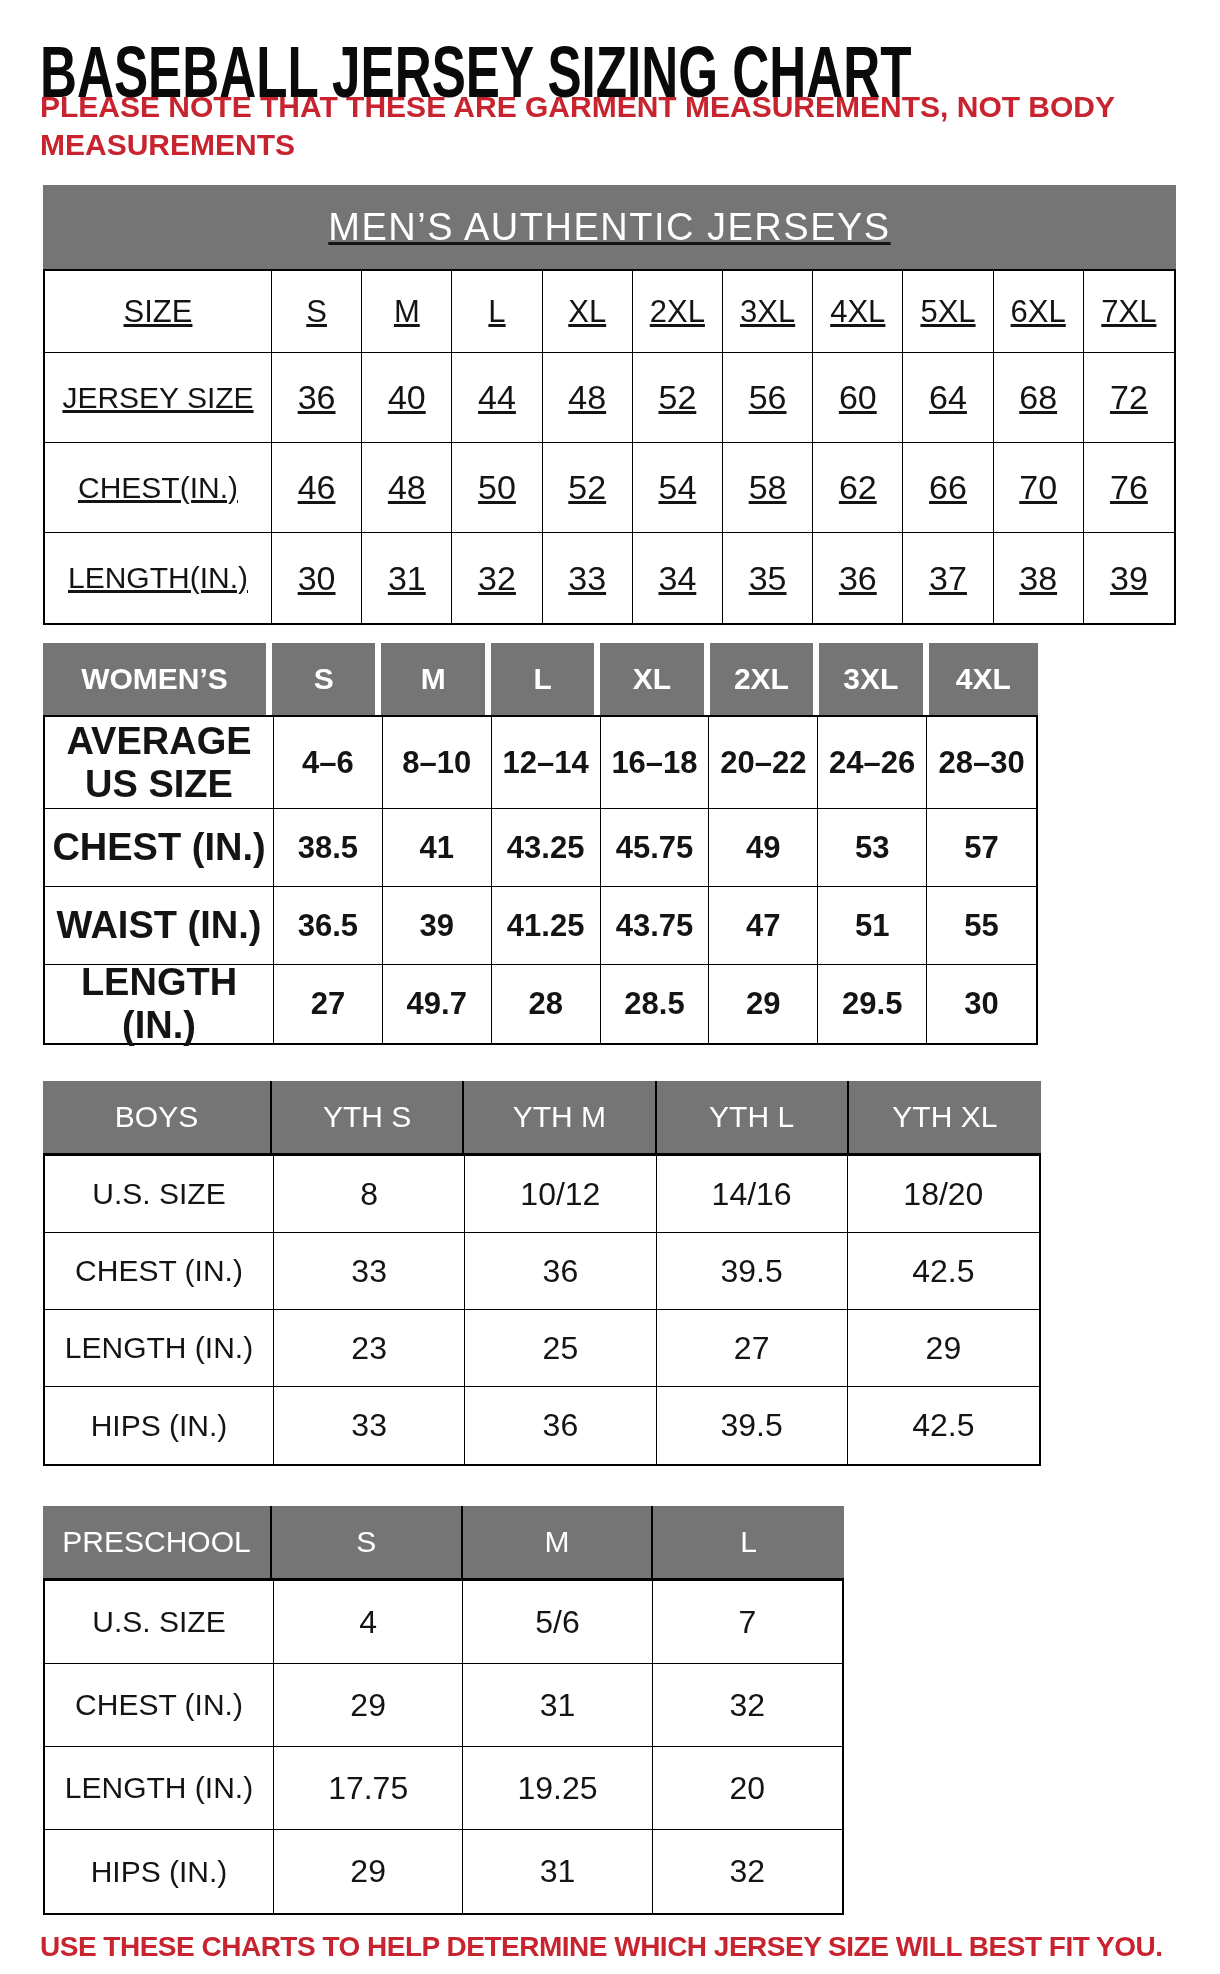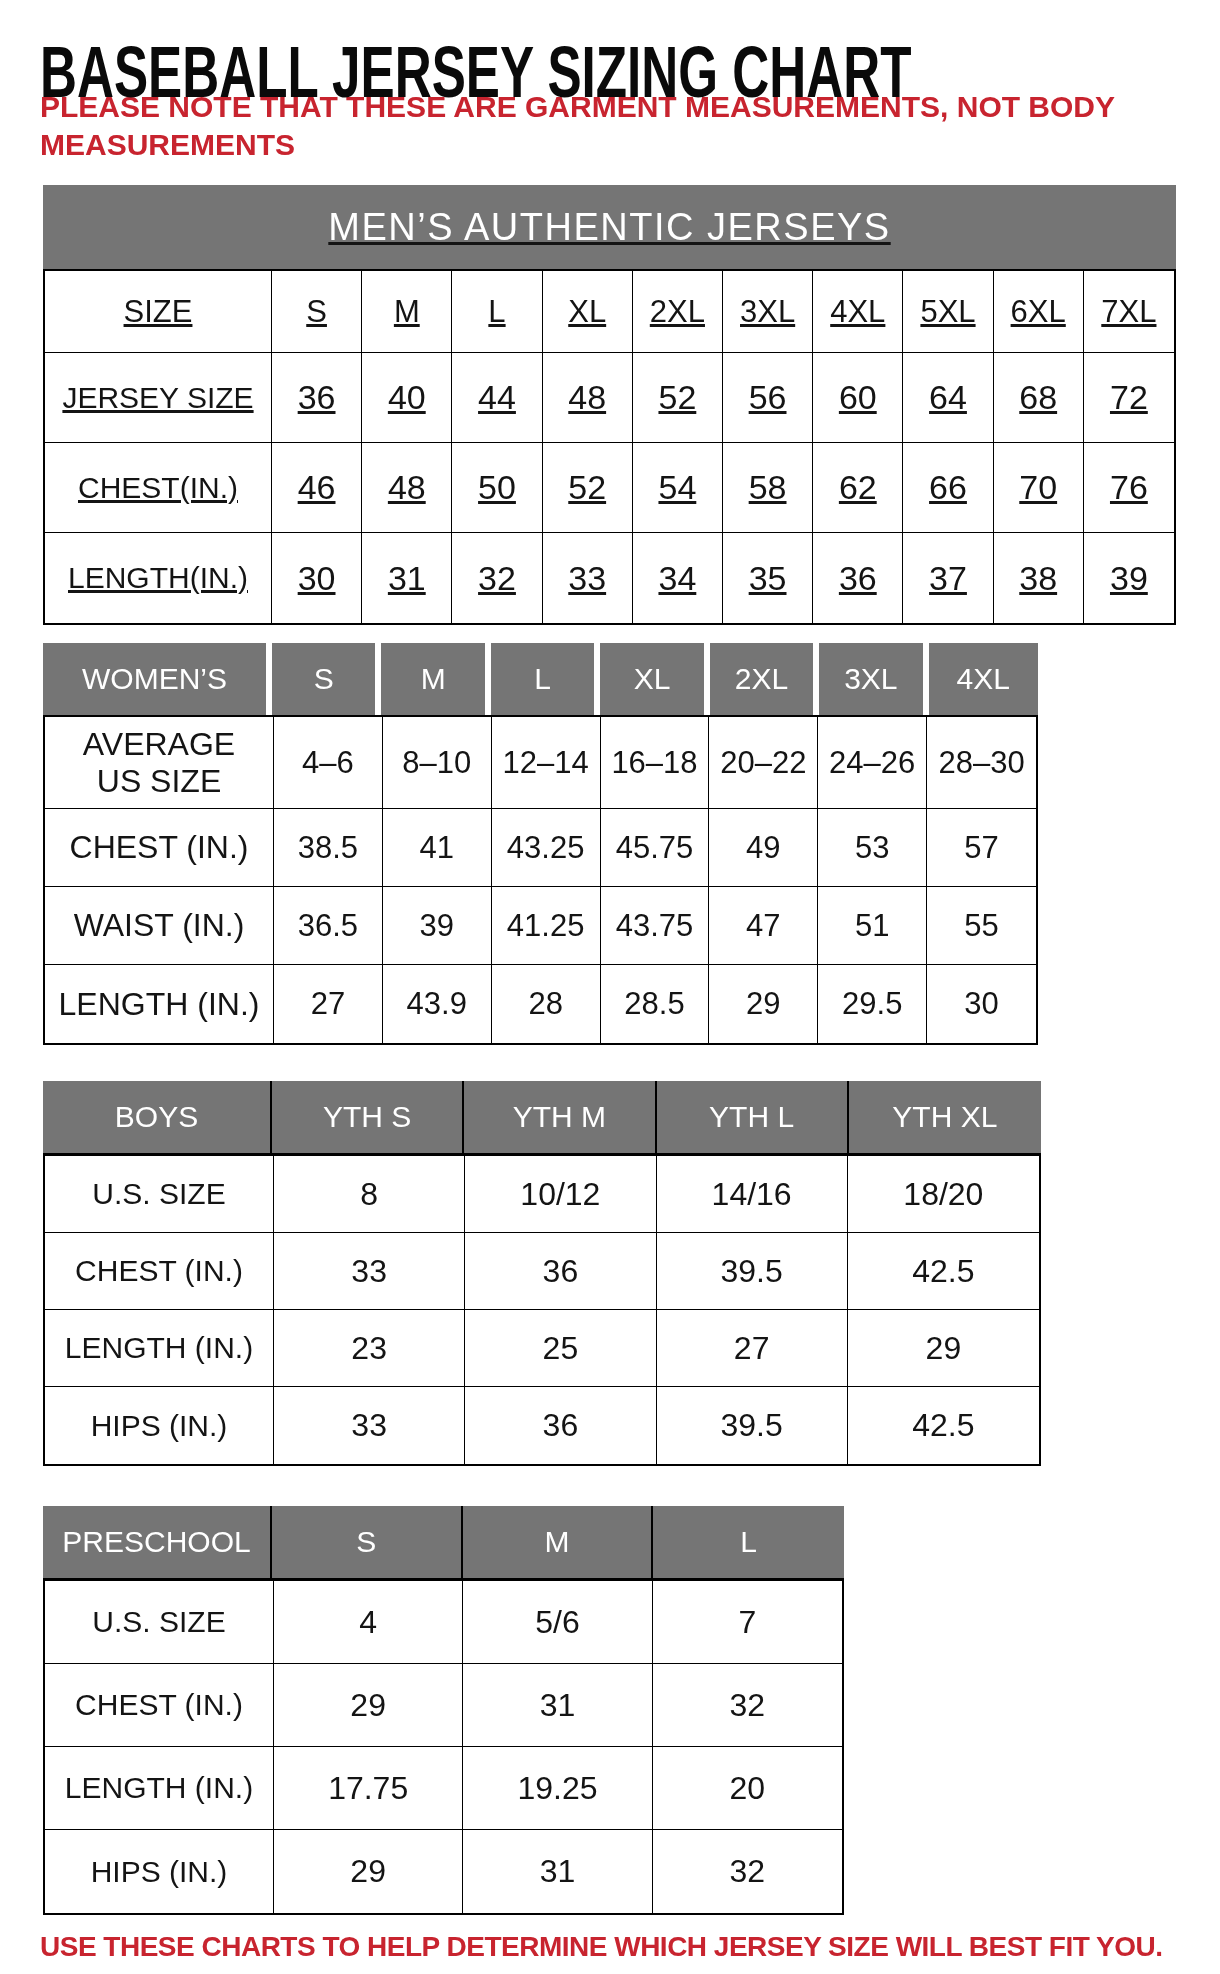--- a/index.html
+++ b/index.html
@@ -36,21 +36,21 @@
   .t-pre{width:801px;margin-top:40px;}
 
   .banner{
     height:84px;background:var(--gray);color:#fff;
     display:flex;align-items:center;justify-content:center;
     font-size:38px;letter-spacing:1.5px;font-weight:400;
   }
   .tbody{border:2px solid var(--line);background:#fff;}
   .trow{display:grid;}
   .t-mens .trow{grid-template-columns:227px repeat(10,1fr);}
-  .t-womens .trow{grid-template-columns:229px repeat(7,1fr);}
+  .t-womens .trow{grid-template-columns:229px repeat(7,1fr);font-weight:bold;}
   .t-boys .trow{grid-template-columns:229px repeat(4,1fr);}
   .t-pre .trow{grid-template-columns:229px repeat(3,1fr);}
 
   .cell{
     display:flex;align-items:center;justify-content:center;text-align:center;
     border-right:1.5px solid var(--line);border-bottom:1.5px solid var(--line);
     font-size:32px;color:var(--ink);white-space:pre-line;padding:2px;
   }
   .trow .cell:last-child{border-right:none;}
   .tbody .trow:last-child .cell{border-bottom:none;}
@@ -68,21 +68,21 @@
   }
   .t-womens .gray-head .cell{border-right:6px solid #fff;}
   .t-womens .gray-head .cell:last-child{border-right:none;}
   .t-boys .gray-head .cell,.t-pre .gray-head .cell{border-right:2px solid var(--line);}
   .t-boys .gray-head .cell:last-child,.t-pre .gray-head .cell:last-child{border-right:none;}
   .t-womens .tbody{border-top-width:2.5px;}
   .t-boys .tbody,.t-pre .tbody{border-top-width:3.5px;}
 
   .t-womens .drow .cell{height:78px;font-size:31px;}
   .t-womens .drow:first-child .cell{height:92px;}
-  .t-womens .drow .cell.label{font-size:32px;}
+  .t-womens .drow .cell.label{font-size:38px;}
   .t-boys .drow .cell{height:77px;font-size:32px;}
   .t-boys .drow .cell.label{font-size:30px;}
   .t-pre .drow .cell{height:83px;font-size:32px;}
   .t-pre .drow .cell.label{font-size:30px;}
 
   .footer{
     margin:16px 0 0 40px;font-size:28px;font-weight:700;color:var(--red);
     letter-spacing:-0.5px;white-space:nowrap;
   }
 </style>
@@ -189,21 +189,21 @@
           <div class="cell value">39</div>
           <div class="cell value">41.25</div>
           <div class="cell value">43.75</div>
           <div class="cell value">47</div>
           <div class="cell value">51</div>
           <div class="cell value">55</div>
         </div>
         <div class="trow drow">
           <div class="cell label">LENGTH (IN.)</div>
           <div class="cell value">27</div>
-          <div class="cell value">43.9</div>
+          <div class="cell value">49.7</div>
           <div class="cell value">28</div>
           <div class="cell value">28.5</div>
           <div class="cell value">29</div>
           <div class="cell value">29.5</div>
           <div class="cell value">30</div>
         </div>
       </div>
     </div>
   <div class="table t-boys">
       <div class="trow gray-head">

